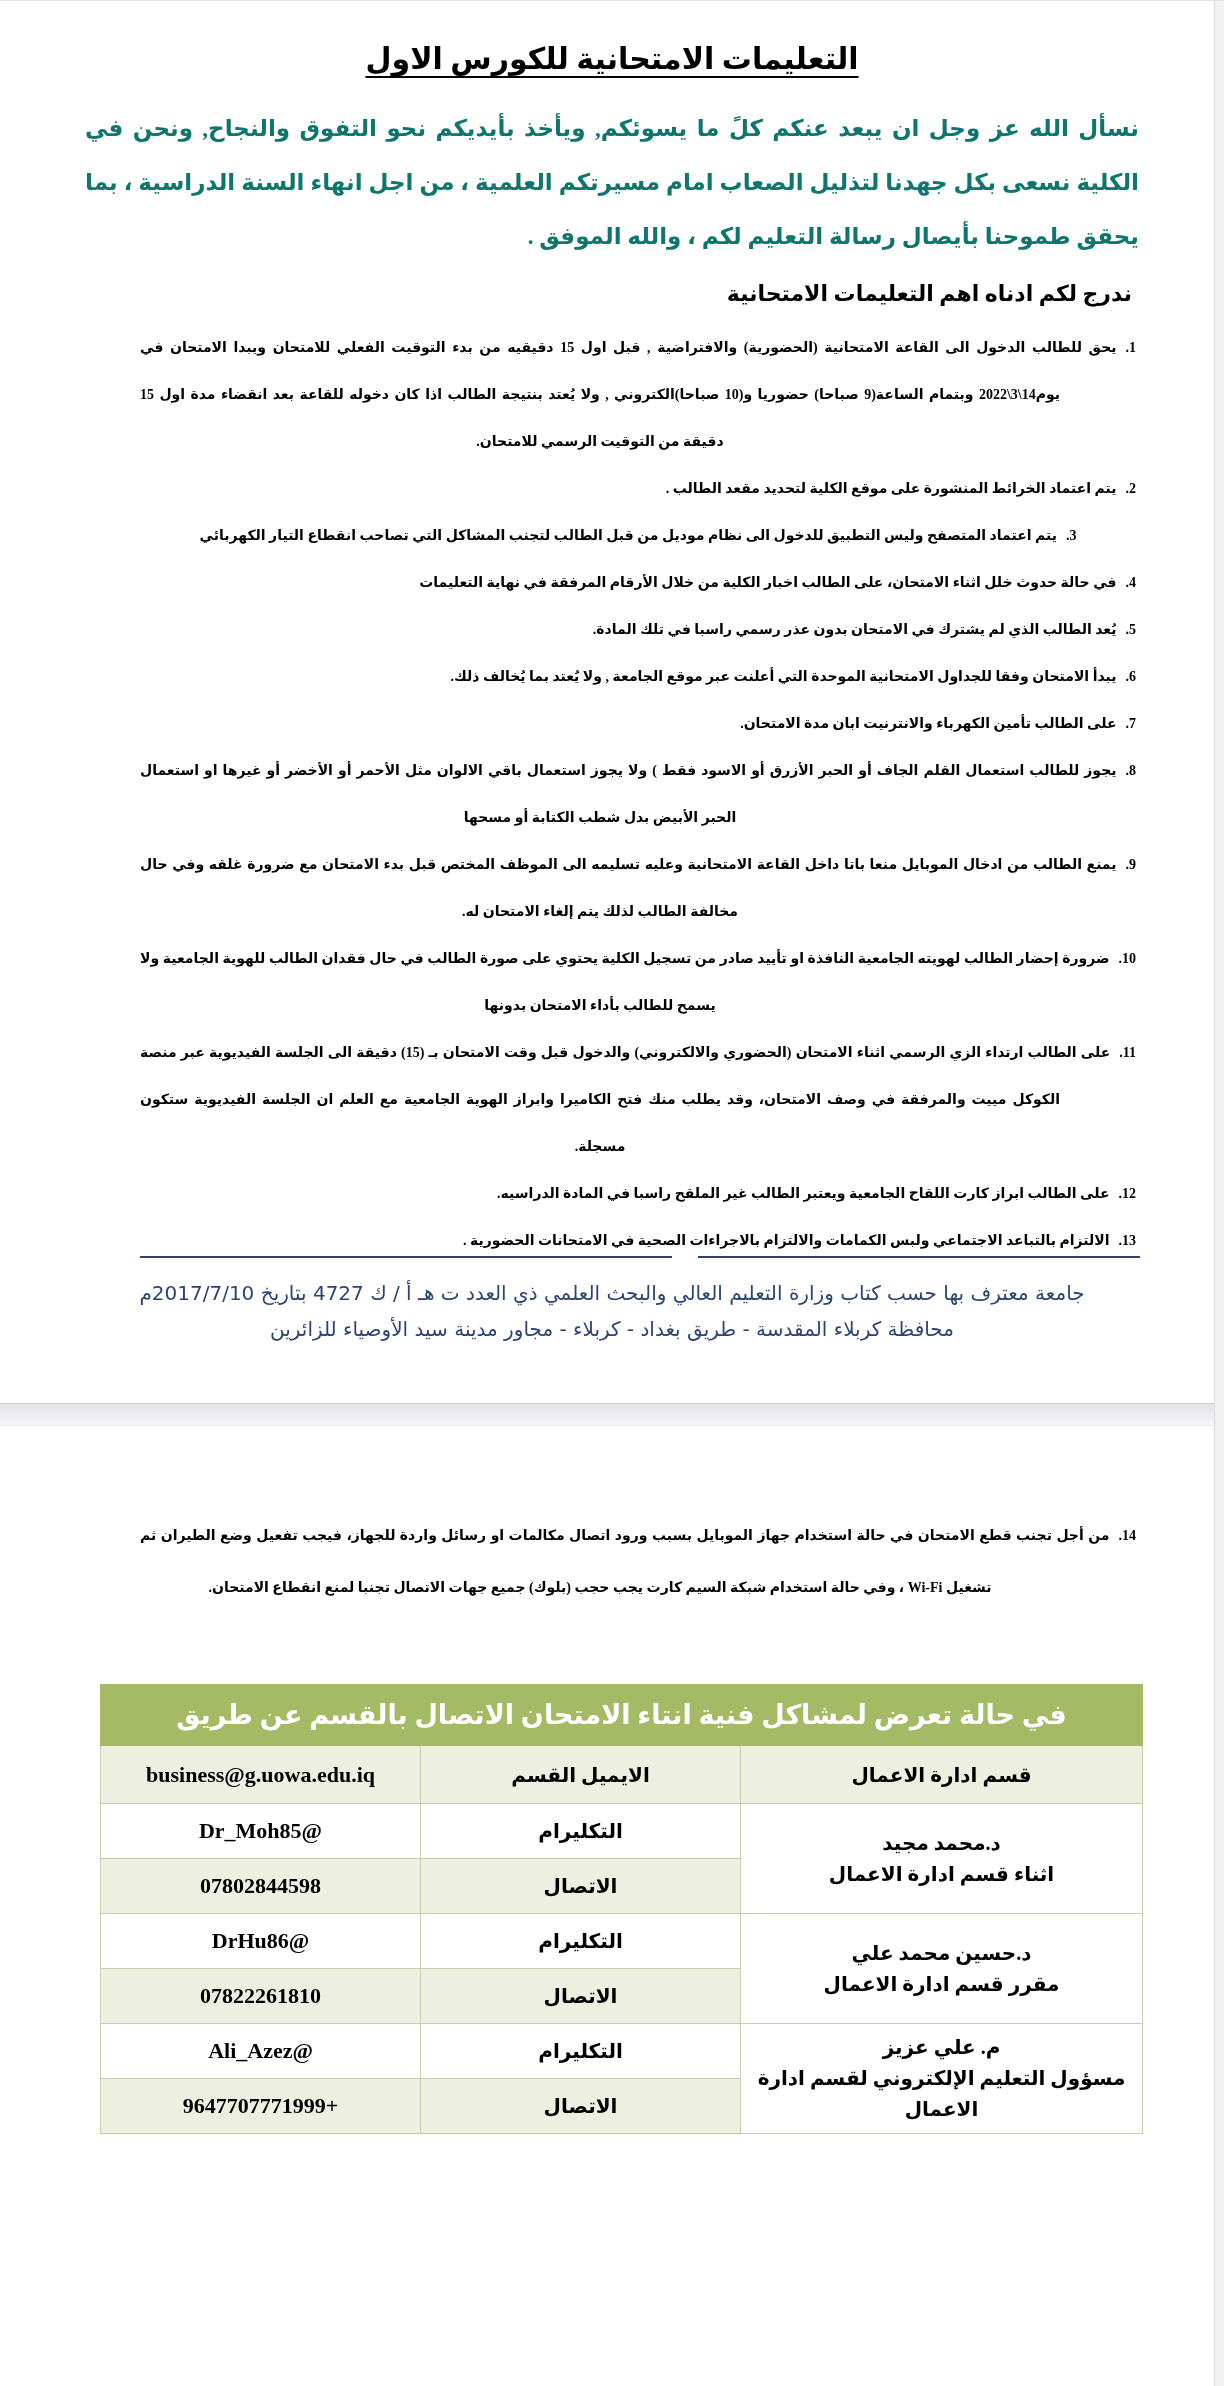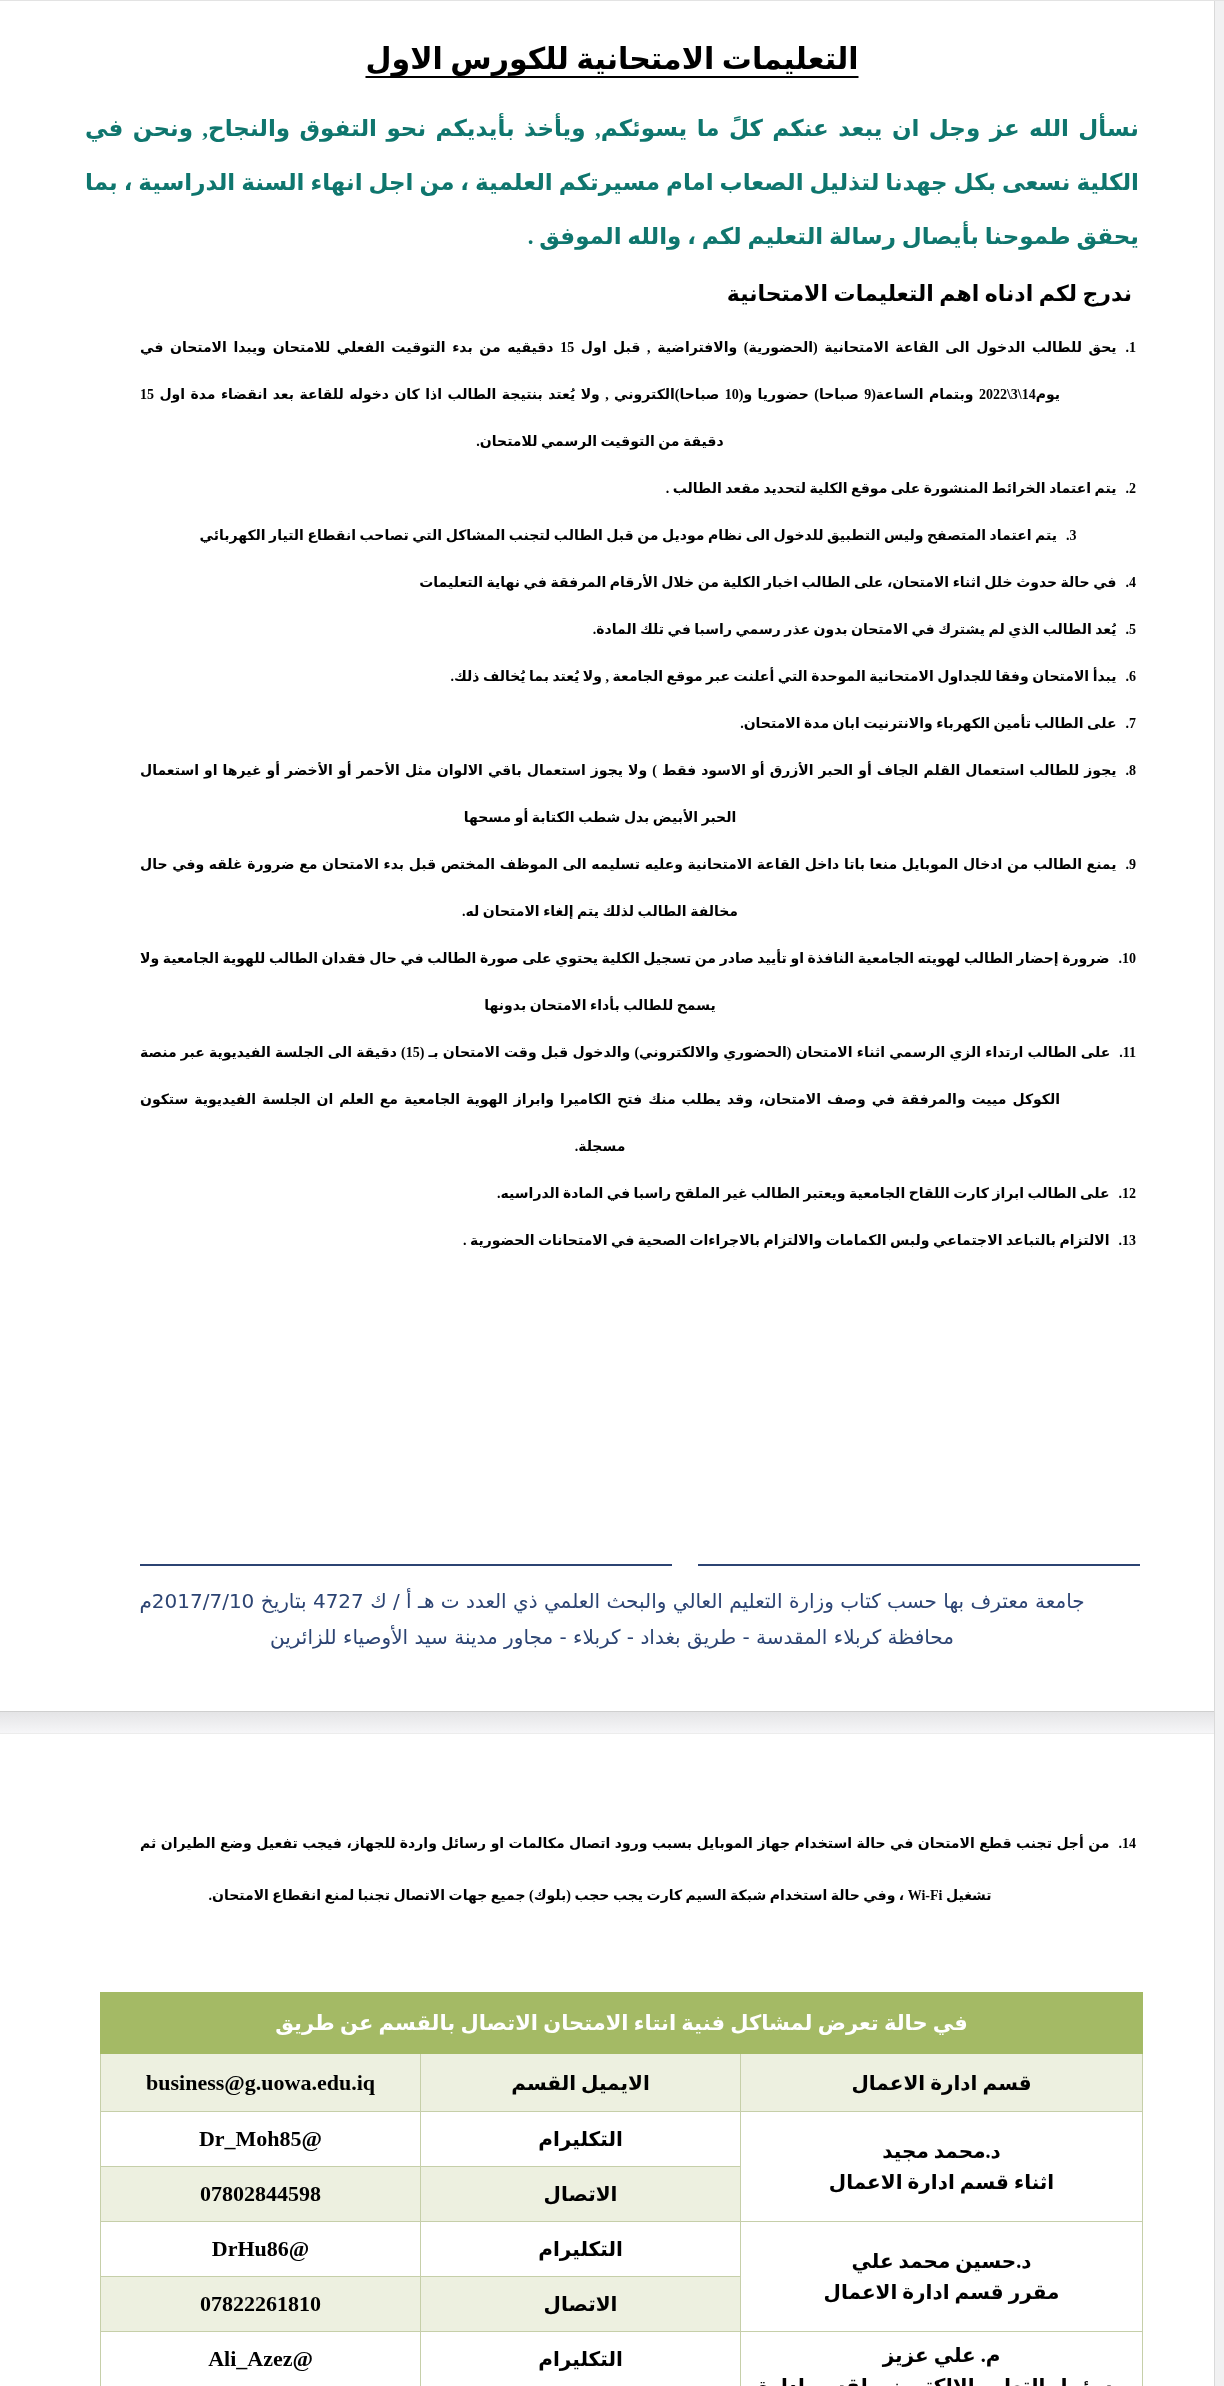--- a/index.html
+++ b/index.html
@@ -5,21 +5,21 @@
   html,body{margin:0;padding:0;background:#ffffff;}
   .viewport{
     position:relative;width:1224px;height:2386px;overflow:hidden;
     background:#ffffff;border-top:1px solid #e3e3e3;
     font-family:"Liberation Serif","DejaVu Sans",serif;
     box-sizing:border-box;
   }
   .edge-right{position:absolute;top:0;right:0;width:9px;height:100%;
     background:#f1f1f2;border-left:1px solid #d9d9d9;z-index:6;}
   .page{position:relative;background:#ffffff;}
-  .page1{height:1710px;}
+  .page1{height:1402px;}
   .page-gap{height:21px;background:linear-gradient(#e4e4e6,#f6f6f8);
     border-top:1px solid #cfcfcf;border-bottom:1px solid #ececec;}
   .page2{height:721px;}
 
   .doc-title{padding-top:40px;text-align:center;font-weight:bold;font-size:30px;color:#000;}
   .doc-title .t{ text-decoration:underline;text-decoration-thickness:2px;text-underline-offset:7px;}
 
   .intro{direction:rtl;text-align:justify;font-weight:bold;font-size:23px;
     line-height:54px;margin:26px 85px 0 85px;color:#0f766e;}
   .list-intro{direction:rtl;text-align:right;font-weight:bold;font-size:22px;
@@ -38,21 +38,21 @@
   .seg-b{width:442px;}
   .footer-text{direction:rtl;text-align:center;color:#2c4473;font-size:20px;
     line-height:36px;margin-top:17px;font-family:"DejaVu Sans","Liberation Sans",sans-serif;}
 
   .p2 .item{line-height:52px;margin-top:84px;}
 
   .contact-table{direction:rtl;border-collapse:collapse;margin:70px 82px 0 100px;
     width:1042px;table-layout:fixed;}
   .contact-table td{border:1px solid #c6cfa9;text-align:center;vertical-align:middle;
     font-weight:bold;color:#000;}
-  .thead{background:#a4ba65;color:#ffffff !important;font-size:21px;height:58px;
+  .thead{background:#a4ba65;color:#ffffff !important;font-size:27px;height:58px;
     border:1px solid #a4ba65 !important;}
   .tint{background:#edf0e0;}
   .white{background:#ffffff;}
   .label-cell{font-size:20px;height:52px;}
   .value-cell{font-size:22px;height:52px;}
   .dept-cell{font-size:20px;height:55px;}
   .name-cell{background:#ffffff;font-size:20px;line-height:31px;}
 </style>
 </head>
 <body>

